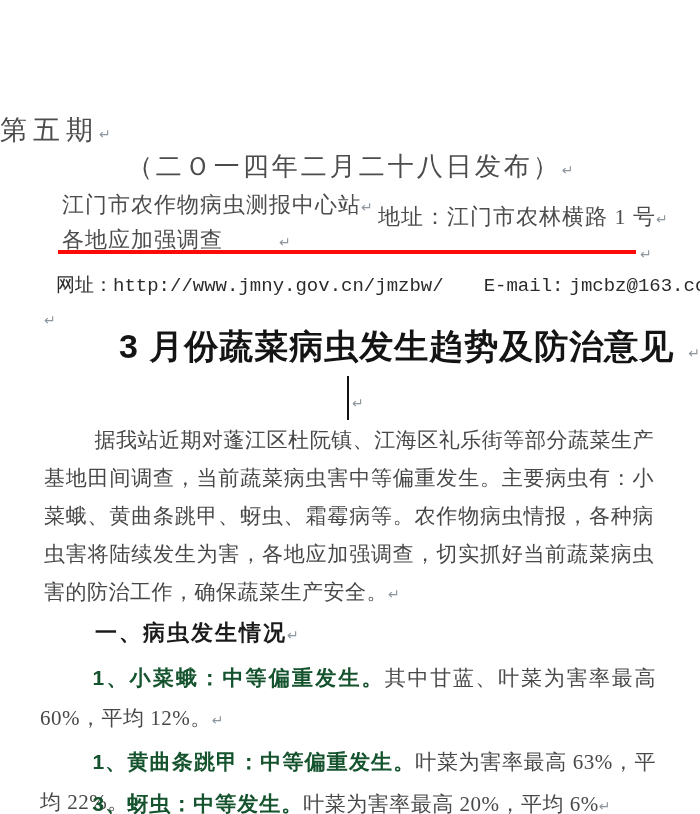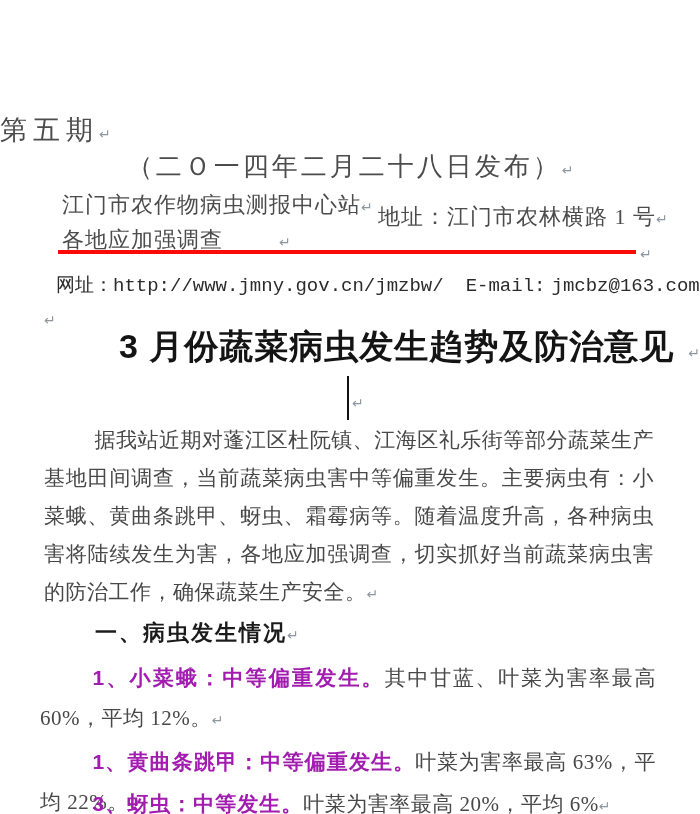--- a/index.html
+++ b/index.html
@@ -85,21 +85,21 @@
   .contact-line {
     position: absolute;
     top: 272px;
     left: 56px;
     font-size: 19px;
     color: #2b2b2b;
     font-family: "Liberation Mono", "DejaVu Sans Mono", monospace;
     white-space: nowrap;
   }
   .contact-line .seg-gap-sm { margin-left: 6px; }
-  .contact-line .seg-gap { margin-left: 22px; }
+  .contact-line .seg-gap { margin-left: 40px; }
   
   .pmark {
     color: #8e969e;
     font-size: 14px;
     font-family: "DejaVu Sans", sans-serif;
     font-weight: normal;
     letter-spacing: 0;
     vertical-align: baseline;
   }
   .pmark-abs {
@@ -163,21 +163,21 @@
     width: 616px;
     font-size: 21px;
     line-height: 40px;
     text-align: justify;
     text-indent: 2.5em;
     color: #484848;
     letter-spacing: 0.5px;
   }
   .pest-item .item-label {
     font-weight: bold;
-    color: #a21caf;
+    color: #14532d;
     font-family: "Liberation Sans", "DejaVu Sans", sans-serif;
     letter-spacing: 1px;
   }
   #item-1 { top: 658px; }
   #item-2 { top: 742px; }
   #item-3 { top: 784px; }
 </style>
 </head>
 <body>
 
@@ -201,21 +201,21 @@
     <span>网址：</span><span>http://www.jmny.gov.cn/jmzbw/</span><span class="seg-gap">E-mail:</span><span class="seg-gap-sm">jmcbz@163.com</span>
   </div>
 
   <span class="pmark-abs" style="top:312px; left:44px;">↵</span>
 
   <div class="article-title"><span>3 月份蔬菜病虫发生趋势及防治意见</span><span class="pmark">↵</span></div>
 
   <div class="text-caret"></div>
   <span class="pmark-abs" style="top:395px; left:352px;">↵</span>
 
-  <div class="intro-para"><span>据我站近期对蓬江区杜阮镇、江海区礼乐街等部分蔬菜生产基地田间调查，当前蔬菜病虫害中等偏重发生。主要病虫有：小菜蛾、黄曲条跳甲、蚜虫、霜霉病等。随着温度升高，各种病虫害将陆续发生为害，各地应加强调查，切实抓好当前蔬菜病虫害的防治工作，确保蔬菜生产安全。</span><span class="pmark">↵</span></div>
+  <div class="intro-para"><span>据我站近期对蓬江区杜阮镇、江海区礼乐街等部分蔬菜生产基地田间调查，当前蔬菜病虫害中等偏重发生。主要病虫有：小菜蛾、黄曲条跳甲、蚜虫、霜霉病等。农作物病虫情报，各种病虫害将陆续发生为害，各地应加强调查，切实抓好当前蔬菜病虫害的防治工作，确保蔬菜生产安全。</span><span class="pmark">↵</span></div>
 
   <div class="section-head"><span>一、病虫发生情况</span><span class="pmark">↵</span></div>
 
   <div class="pest-item" id="item-1"><span class="item-label">1、小菜蛾：中等偏重发生。</span><span>其中甘蓝、叶菜为害率最高 60%，平均 12%。</span><span class="pmark">↵</span></div>
 
   <div class="pest-item" id="item-2"><span class="item-label">1、黄曲条跳甲：中等偏重发生。</span><span>叶菜为害率最高 63%，平均 22%。</span><span class="pmark">↵</span></div>
 
   <div class="pest-item" id="item-3"><span class="item-label">3、蚜虫：中等发生。</span><span>叶菜为害率最高 20%，平均 6%</span><span class="pmark">↵</span></div>
 
 </div>

